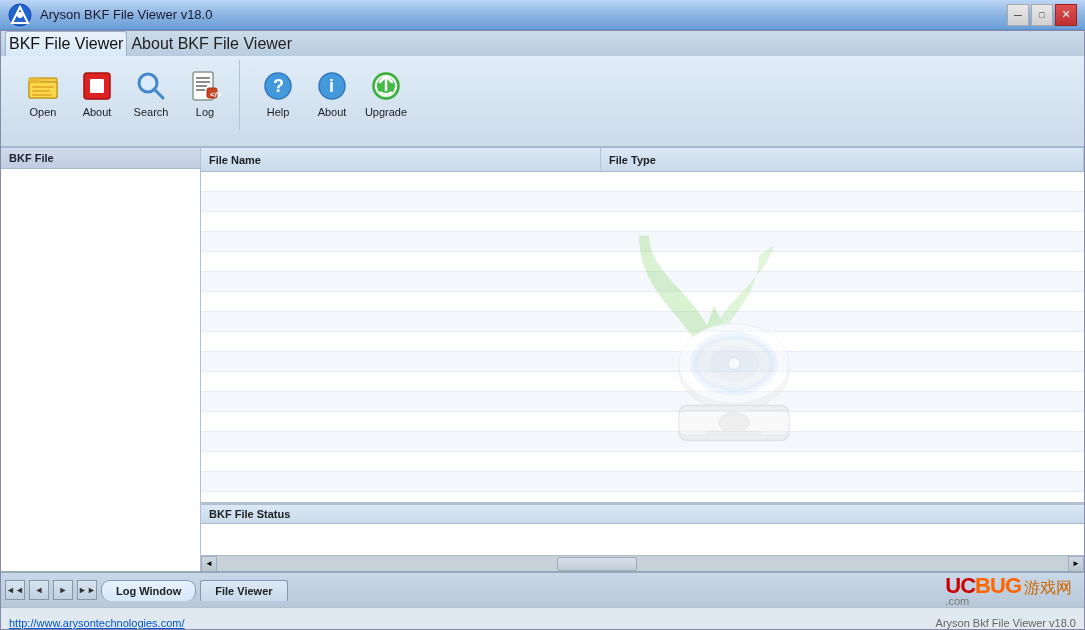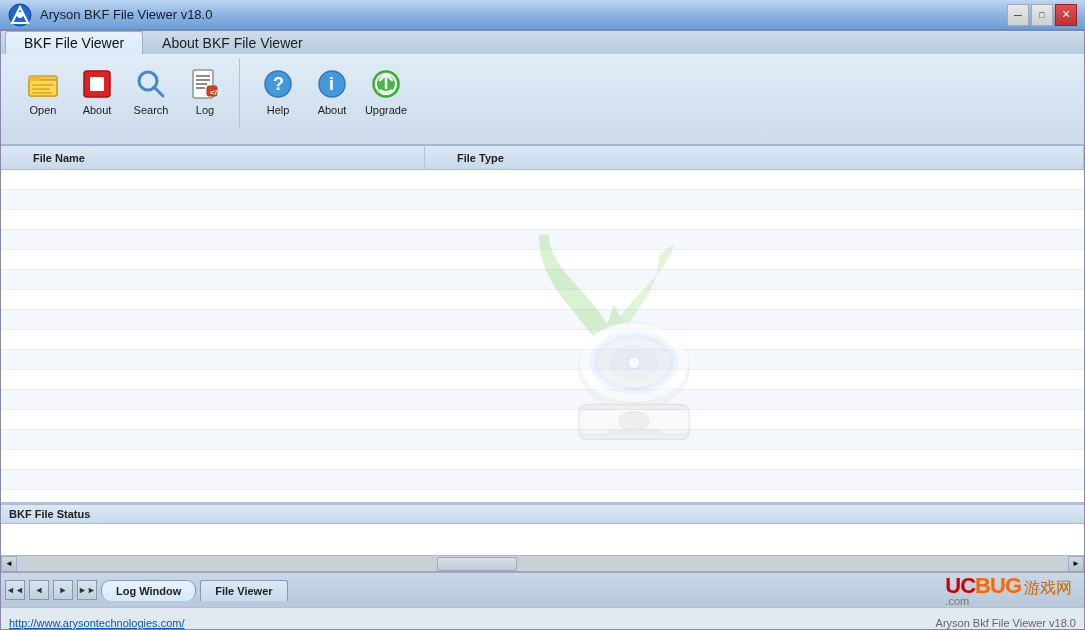--- a/index.html
+++ b/index.html
@@ -76,22 +76,22 @@
       background: linear-gradient(to bottom, #dce8f5 0%, #c8daea 100%);
       border-bottom: 2px solid #a0b8d0;
     }
 
     .ribbon-tabs {
       display: flex;
       padding: 0 4px;
       background: linear-gradient(to bottom, #ccdcea 0%, #b8ccde 100%);
     }
     .ribbon-tab {
-      padding: 3px 18px;
-      font-size: 14px;
+      padding: 3px 3px;
+      font-size: 16px;
       color: #222;
       cursor: pointer;
       border: 1px solid transparent;
       border-bottom: none;
       border-radius: 3px 3px 0 0;
     }
     .ribbon-tab.active {
       background: linear-gradient(to bottom, #e8f2fc, #d8eaf8);
       border-color: #9ab0c8;
       color: #111;
@@ -199,21 +199,20 @@
       height: 24px;
     }
     .file-list-col {
       padding: 4px 8px;
       font-size: 11px;
       font-weight: bold;
       color: #222;
       border-right: 1px solid #b0c4d8;
       display: flex;
       align-items: center;
-      margin-left: 24px;
     }
     .col-name { width: 400px; }
     .col-type { flex: 1; }
 
     .file-list-content {
       flex: 1;
       background: white;
       display: flex;
       align-items: center;
       justify-content: center;
@@ -497,20 +496,24 @@
             <span class="ribbon-btn-label">Upgrade</span>
           </div>
         </div>
       </div>
 
     </div>
   </div>
 
   <div class="content-area">
 
+    <div class="left-panel">
+      <div class="left-panel-header">BKF File</div>
+      <div class="left-panel-content"></div>
+    </div>
 
     <div class="right-panel">
 
       <div class="file-list-area">
 
         <div class="file-list-header">
           <div class="file-list-col col-name">File Name</div>
           <div class="file-list-col col-type">File Type</div>
         </div>
 

